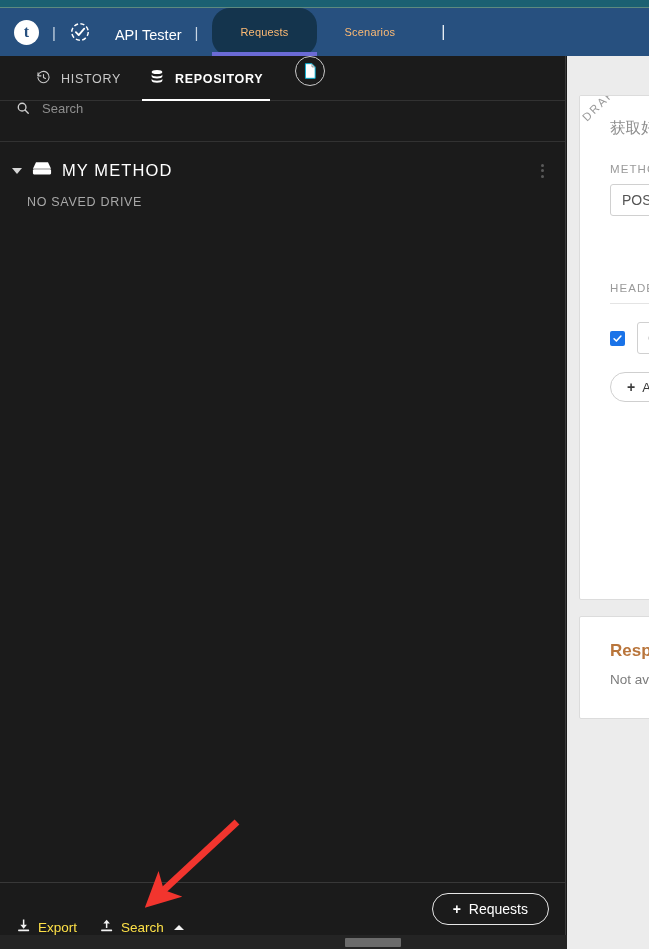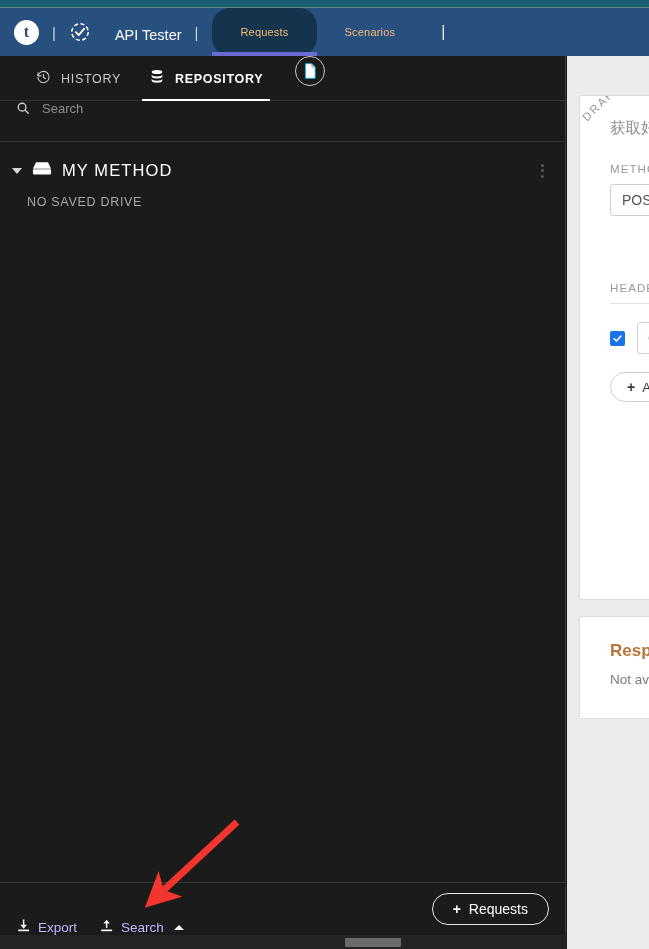--- a/index.html
+++ b/index.html
@@ -132,21 +132,21 @@
   
   .bottombar {
     position: absolute; left: 0; right: 0; bottom: 0; height: 53px;
     border-top: 1px solid #383838;
     display: flex; align-items: center;
     padding: 0 16px;
     background: #1b1b1b;
   }
   .iconbtn {
     display: flex; align-items: center; gap: 7px;
-    color: #c4b5fd; font-size: 13.5px; cursor: pointer;
+    color: #fde047; font-size: 13.5px; cursor: pointer;
     margin-right: 22px;
     margin-top: 36px;
   }
   .caret-up-sm {
     width: 0; height: 0; margin-left: 3px;
     border-left: 5px solid transparent; border-right: 5px solid transparent;
     border-bottom: 5px solid #f2f2f2;
   }
   .pillbtn {
     margin-left: auto;

